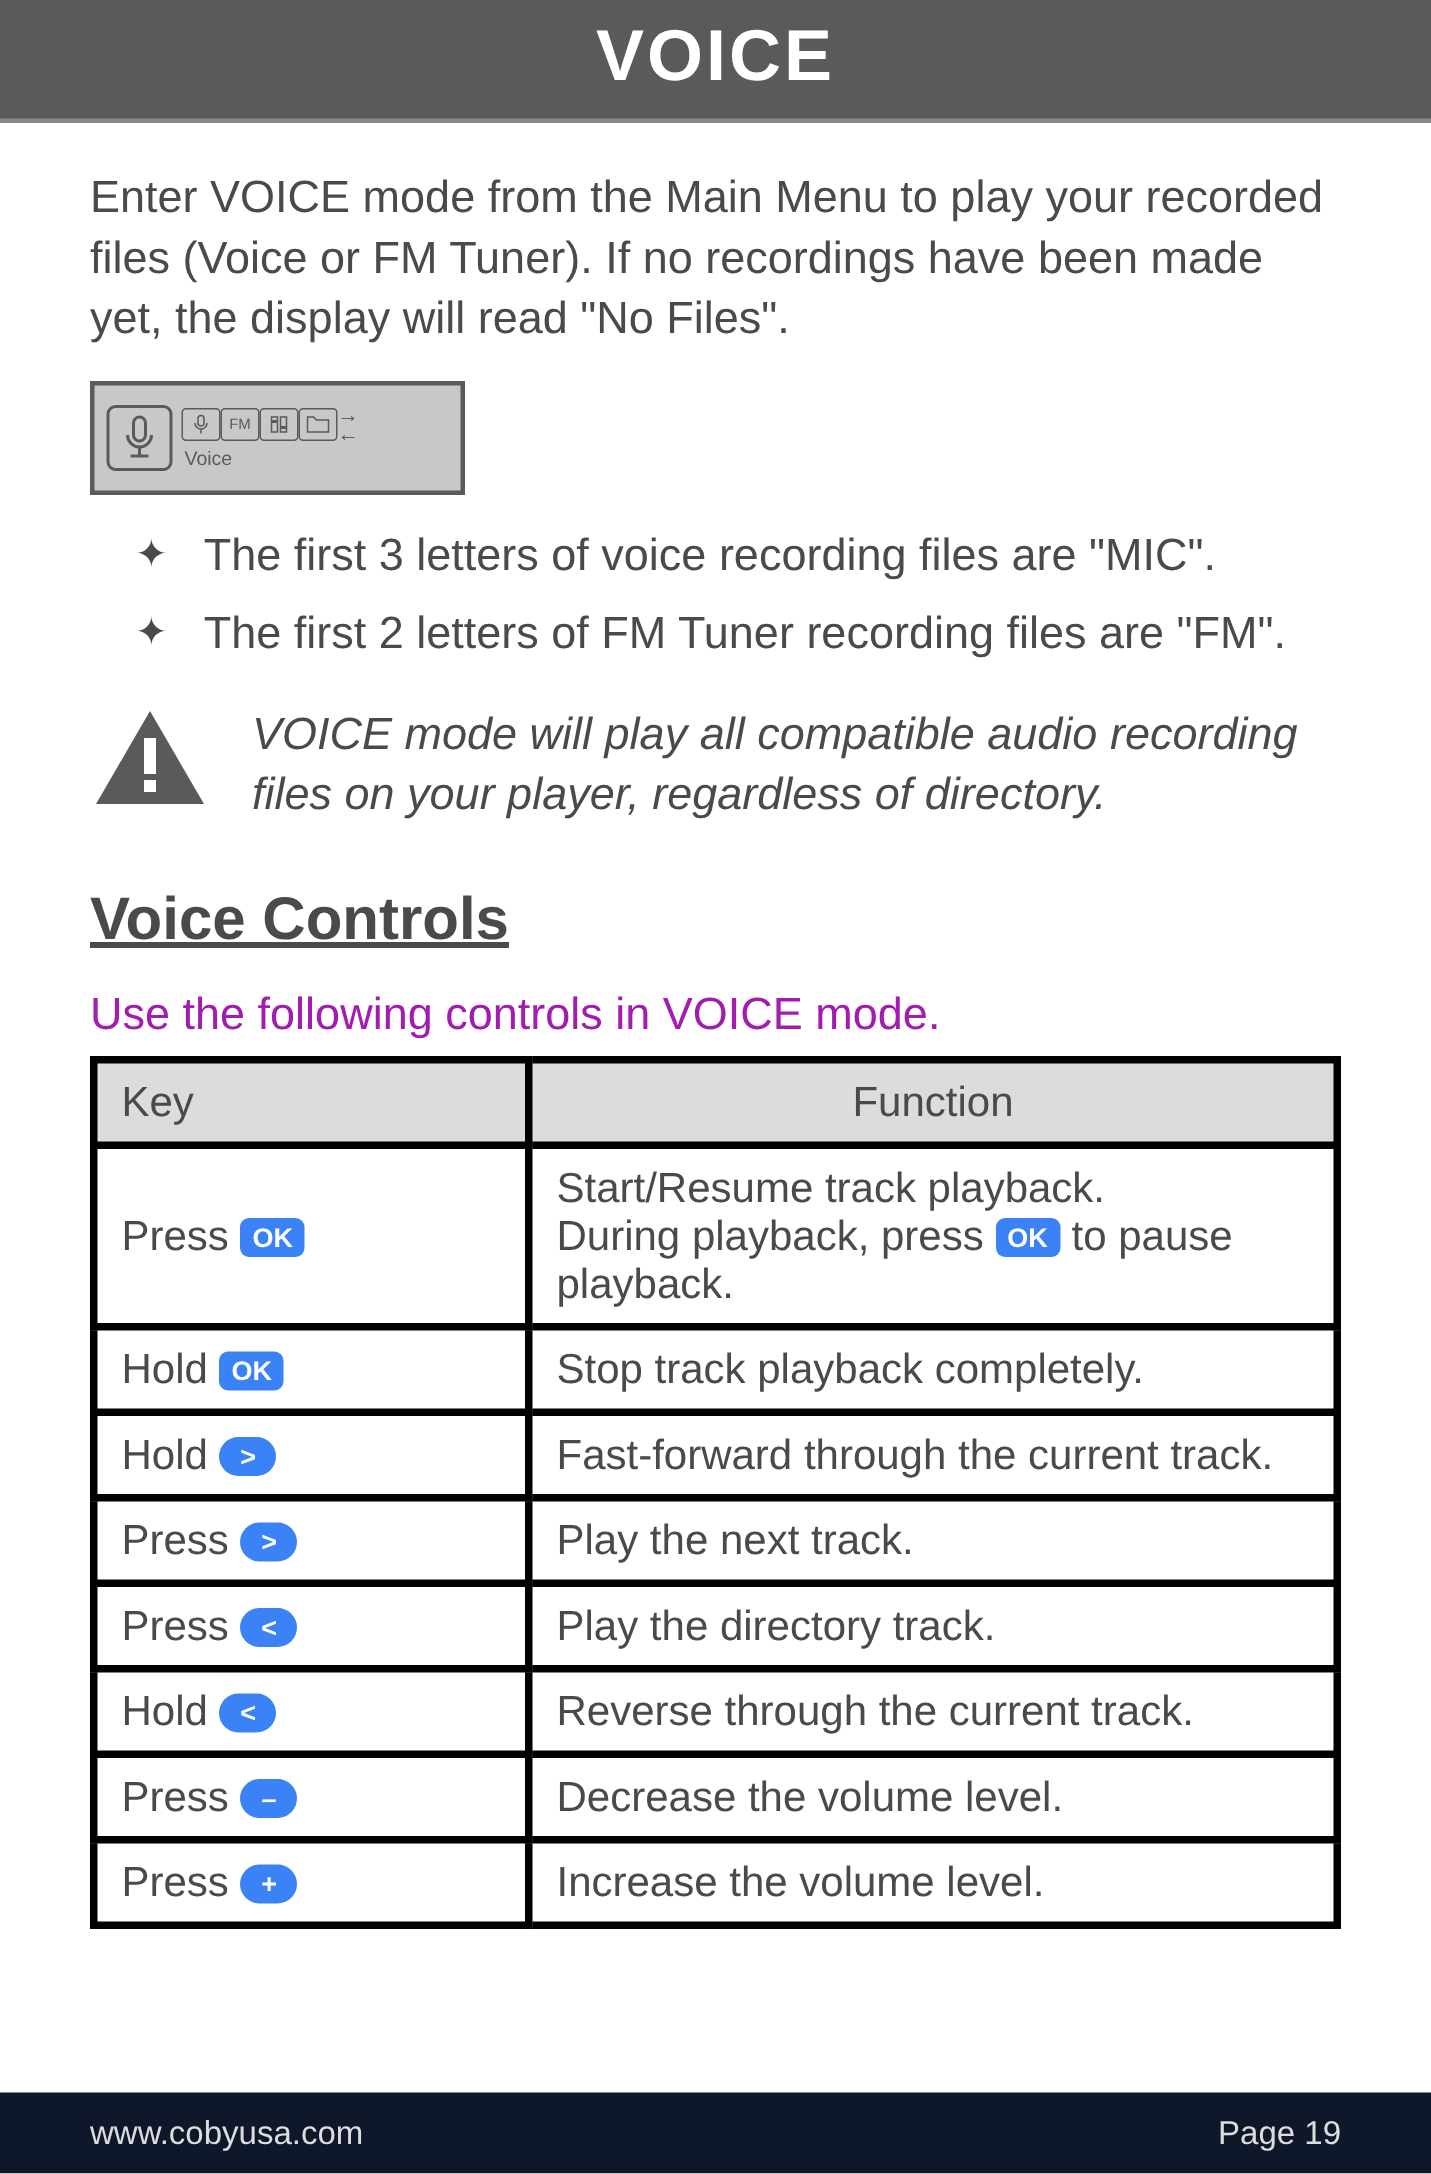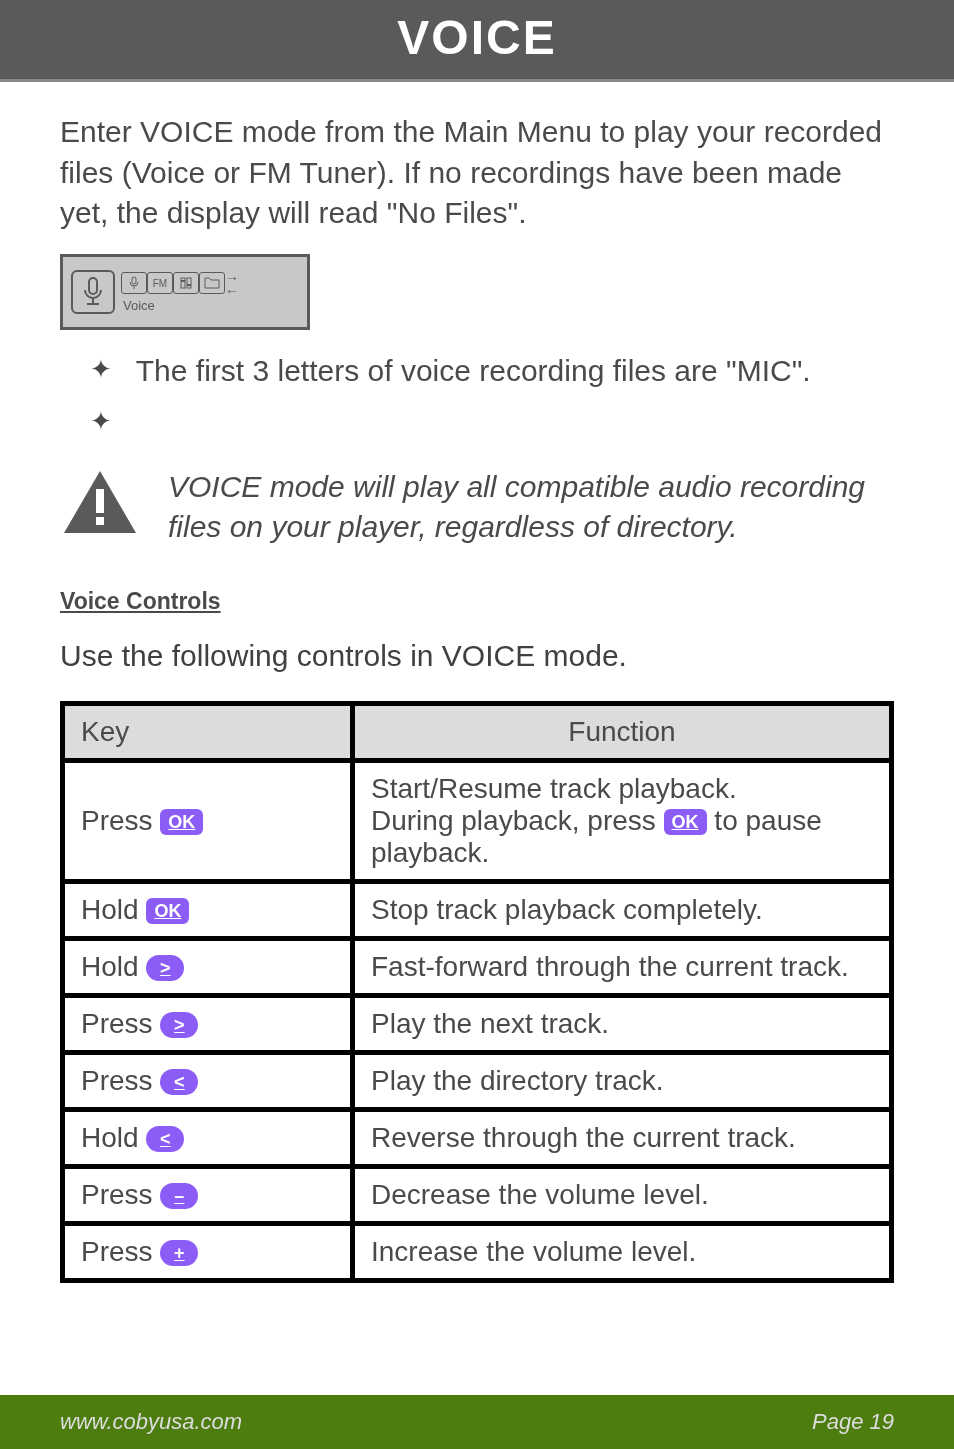--- a/index.html
+++ b/index.html
@@ -110,30 +110,30 @@
   .warn-triangle {
     flex-shrink: 0;
   }
   .note-text {
     font-size: 30px;
     font-style: italic;
     color: #4a4a4a;
     line-height: 1.35;
   }
   .section-title {
-    font-size: 23px;
+    font-size: 40px;
     font-weight: bold;
     text-decoration: underline;
     color: #4a4a4a;
     margin-bottom: 24px;
   }
   .section-sub {
     font-size: 30px;
-    color: #404040;
-    margin-bottom: 28px;
+    color: #a21caf;
+    margin-bottom: 10px;
   }
   table {
     width: 100%;
     border-collapse: collapse;
   }
   th, td {
     border: 5px solid #000000;
     padding: 10px 16px;
     font-size: 28px;
     color: #4a4a4a;
@@ -143,52 +143,50 @@
   th {
     background: #dcdcdc;
     font-weight: normal;
   }
   th.func-col { text-align: center; }
   .key-col { width: 290px; }
   .key-badge {
     display: inline-flex;
     align-items: center;
     justify-content: center;
-    background: #8b5cf6;
+    background: #3b82f6;
     color: #fff;
     border-radius: 6px;
     padding: 2px 8px;
     font-size: 18px;
     font-weight: bold;
     min-width: 38px;
     height: 26px;
     vertical-align: middle;
-    text-decoration: underline;
   }
   .key-badge.round {
     border-radius: 13px;
     padding: 2px 10px;
   }
   .key-badge.menu {
     border-radius: 13px;
     padding: 2px 12px;
     font-size: 16px;
   }
   .footer {
     position: absolute;
     bottom: 0;
     left: 0;
     right: 0;
-    background: #4d7c0f;
+    background: #0f172a;
     color: #ddd;
     display: flex;
     justify-content: space-between;
     padding: 14px 60px;
     font-size: 22px;
-    font-style: italic;
   }
 </style>
 </head>
 <body>
 
 <div class="header">
   <span>VOICE</span>
 </div>
 
 <div class="content">
@@ -234,20 +232,21 @@
     </div>
   </div>
 
   <div class="bullets">
     <div class="bullet-row">
       <span class="bullet-star">✦</span>
       <span>The first 3 letters of voice recording files are "MIC".</span>
     </div>
     <div class="bullet-row">
       <span class="bullet-star">✦</span>
+      <span>The first 2 letters of FM Tuner recording files are "FM".</span>
     </div>
   </div>
 
   <div class="note-row">
     <svg class="warn-triangle" width="80" height="70" viewBox="0 0 80 70">
       <path d="M40 4 L76 66 L4 66 Z" fill="#5a5a5a"></path>
       <rect x="36" y="22" width="8" height="24" fill="#fff"></rect>
       <rect x="36" y="50" width="8" height="8" fill="#fff"></rect>
     </svg>
     <div class="note-text">VOICE mode will play all compatible audio recording files on your player, regardless of directory.</div>

